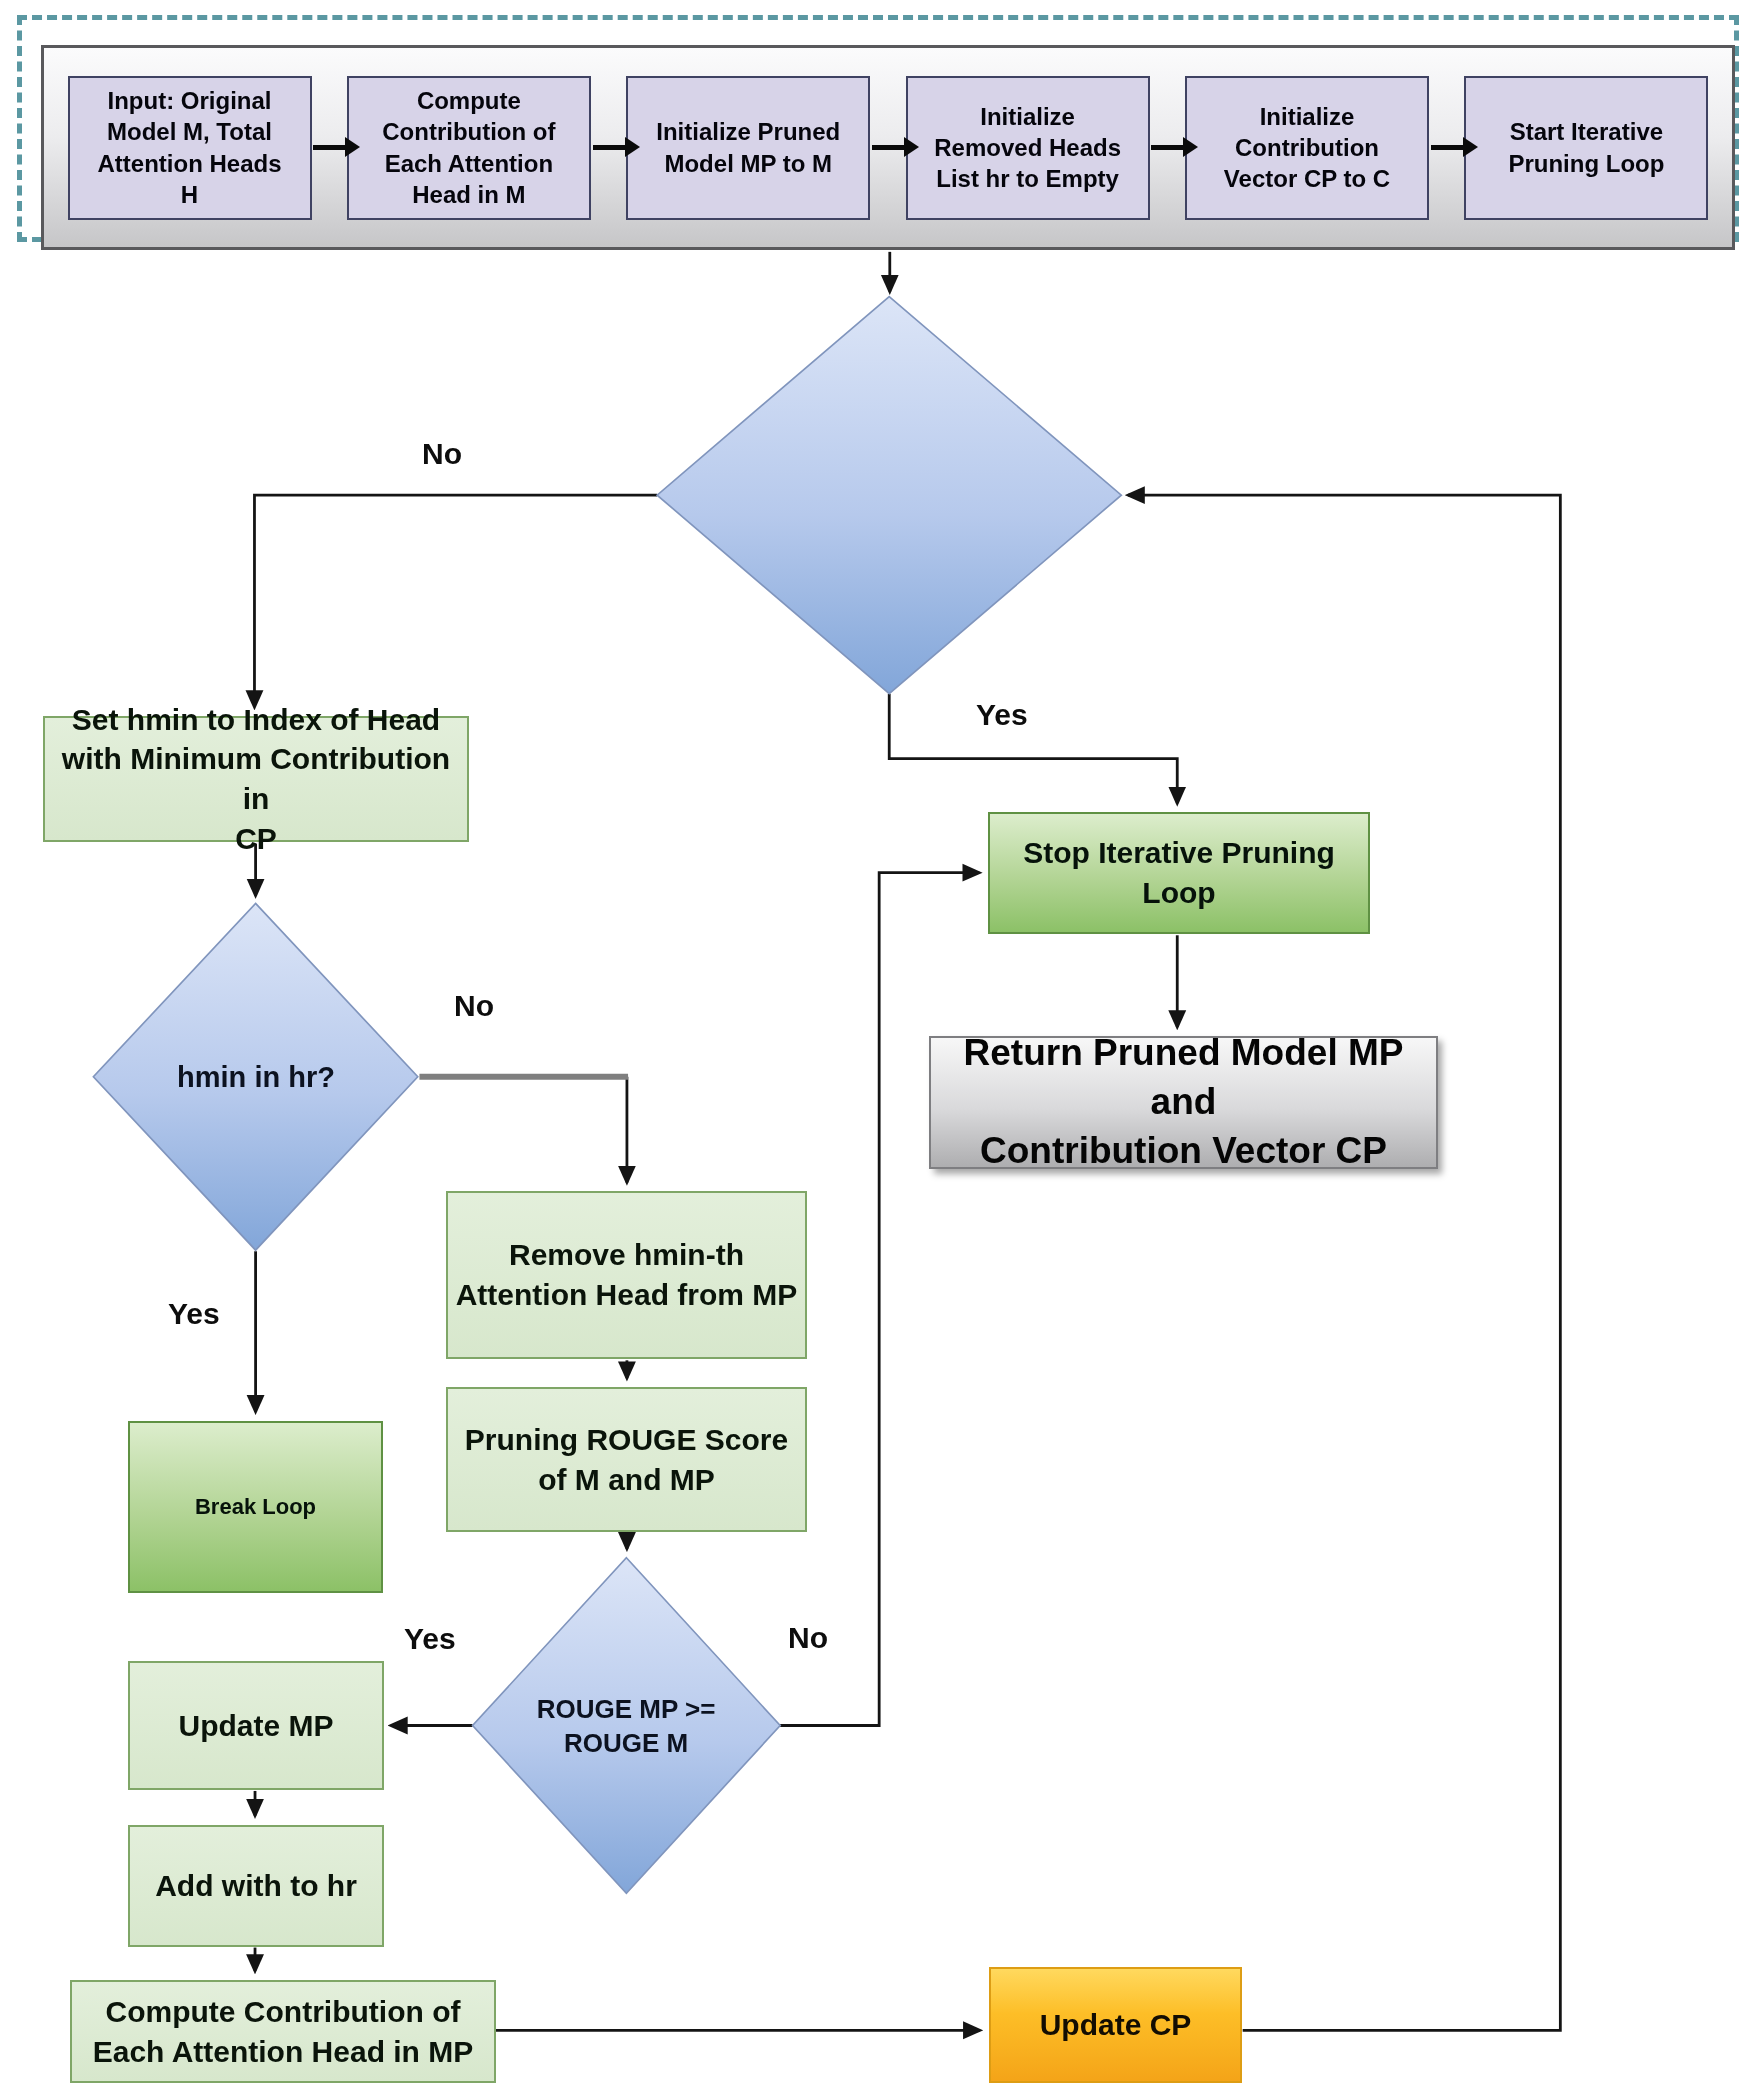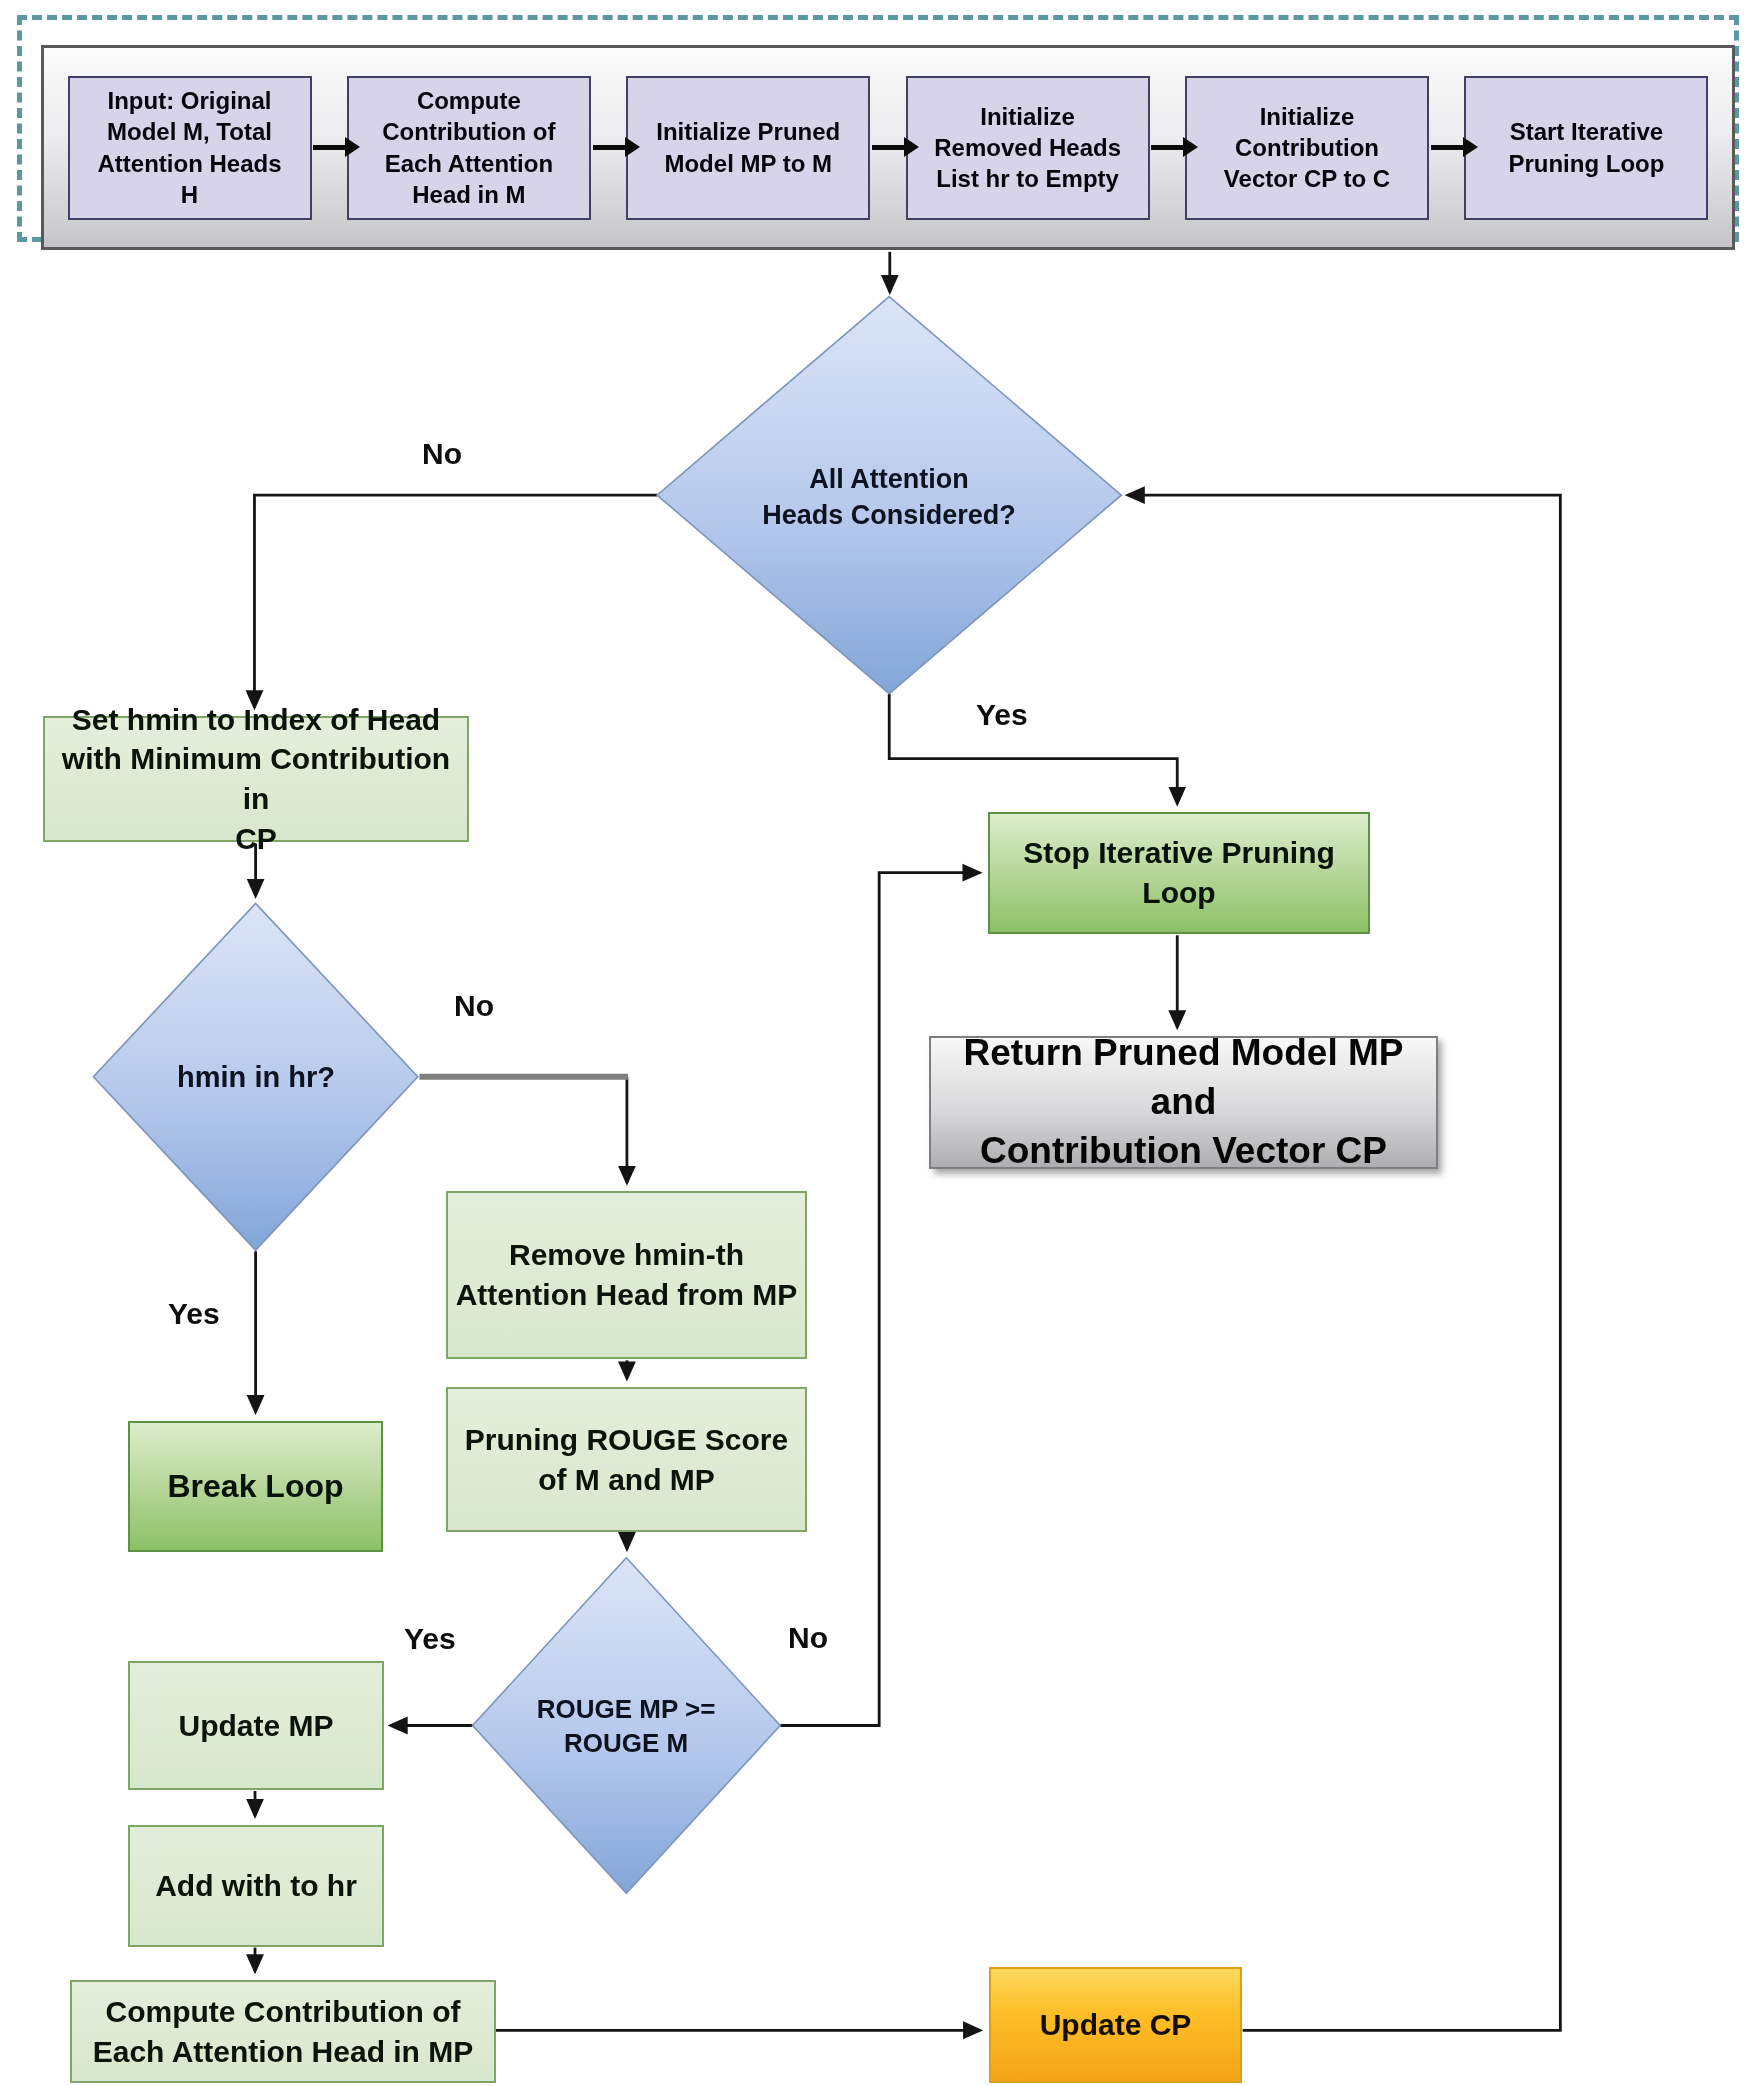--- a/index.html
+++ b/index.html
@@ -120,30 +120,28 @@
     </g>
     <path d="M750 1925 H1123" stroke="#7f7f7f" stroke-width="11" fill="none"></path>
   </svg>
 
   <svg class="layer" width="1760" height="2087" viewBox="0 0 3147 3731">
     <polygon points="1590,530 2005,885 1590,1240 1175,885" fill="url(#bluegrad)" stroke="#8095bd" stroke-width="3"></polygon>
     <polygon points="457,1615 747,1925 457,2235 167,1925" fill="url(#bluegrad)" stroke="#8095bd" stroke-width="3"></polygon>
     <polygon points="1120,2785 1395,3085 1120,3385 845,3085" fill="url(#bluegrad)" stroke="#8095bd" stroke-width="3"></polygon>
   </svg>
 
-  <div class="diamond-label" style="left:889px;top:498px;width:358px;font-size:27px;">All Attention
-Heads Considered?</div>
   <div class="diamond-label" style="left:256px;top:1077px;width:291px;font-size:29px;">hmin in hr?</div>
   <div class="diamond-label" style="left:626px;top:1726px;width:257px;font-size:26px;">ROUGE MP &gt;=
 ROUGE M</div>
 
   <div class="node green" style="left:43px;top:716px;width:426px;height:126px;">Set hmin to Index of Head
 with Minimum Contribution in
 CP</div>
-  <div class="node green-strong" style="left:128px;top:1421px;width:255px;height:131px;font-size:32px;">Break Loop</div>
+  <div class="node green-strong" style="left:128px;top:1421px;width:255px;height:172px;font-size:22px;">Break Loop</div>
   <div class="node green" style="left:446px;top:1191px;width:361px;height:168px;">Remove hmin-th
 Attention Head from MP</div>
   <div class="node green" style="left:446px;top:1387px;width:361px;height:145px;">Pruning ROUGE Score
 of M and MP</div>
   <div class="node green" style="left:128px;top:1661px;width:256px;height:129px;">Update MP</div>
   <div class="node green" style="left:128px;top:1825px;width:256px;height:122px;">Add with to hr</div>
   <div class="node green" style="left:43px;top:1980px;width:426px;height:103px;margin-left:27px;">Compute Contribution of
 Each Attention Head in MP</div>
   <div class="node green-strong" style="left:988px;top:812px;width:382px;height:122px;">Stop Iterative Pruning
 Loop</div>

